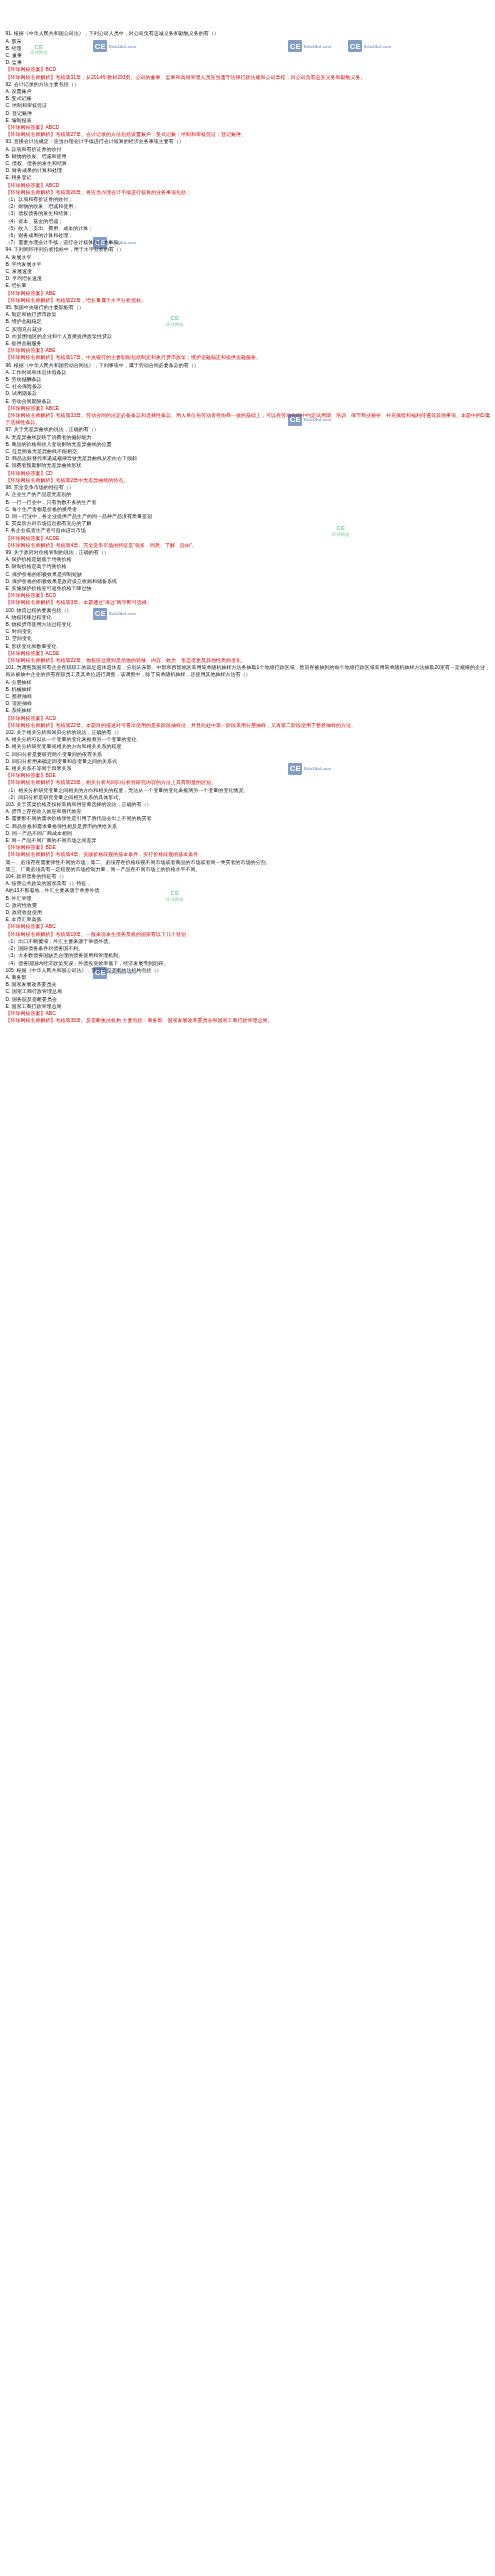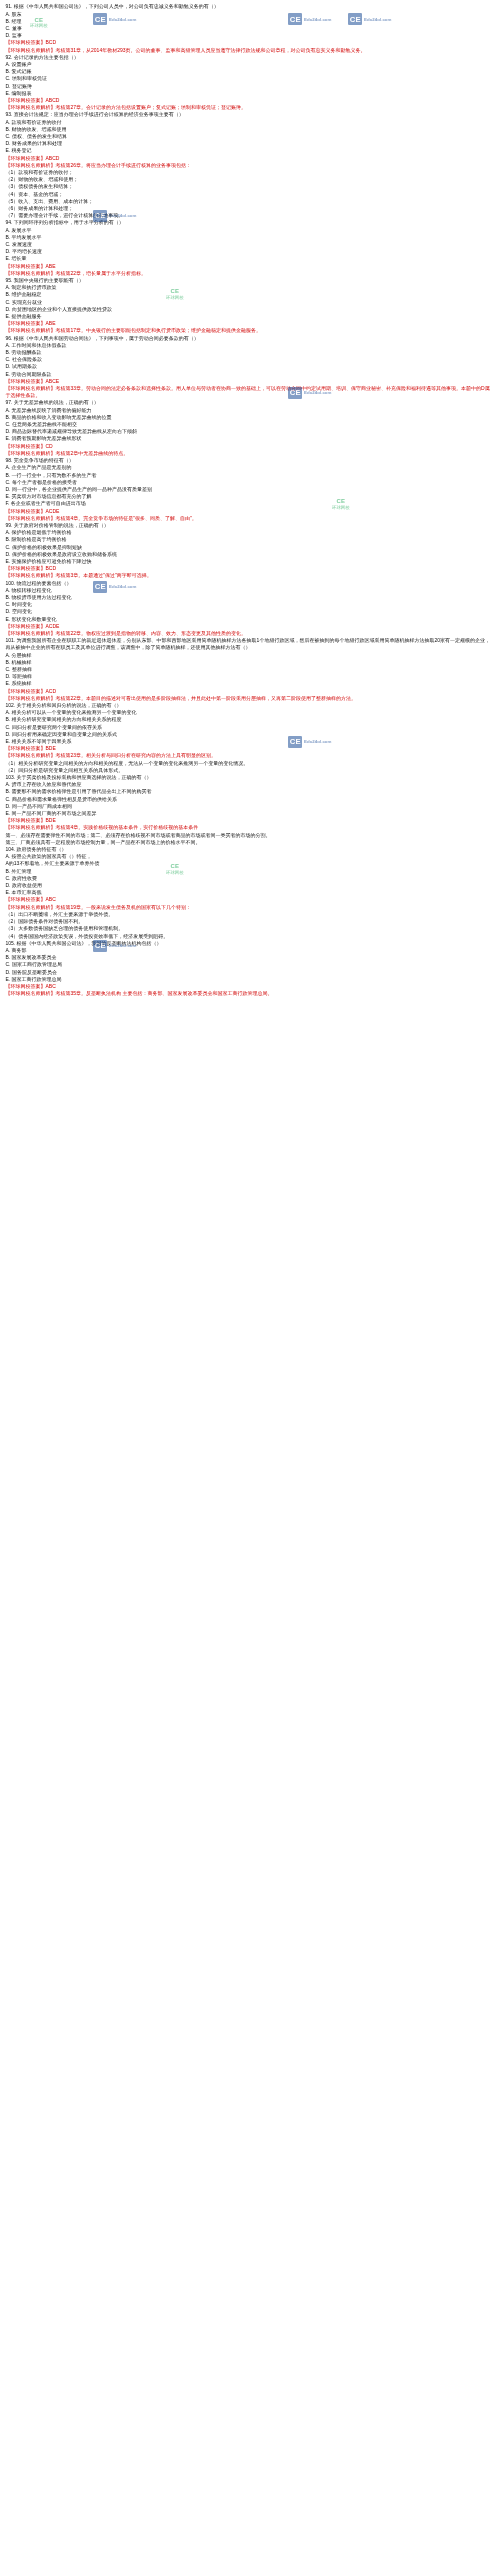--- a/index.html
+++ b/index.html
@@ -4,21 +4,21 @@
 <style>
   html,body{margin:0;padding:0;background:#ffffff;}
   body{
     width:496px;
     font-family:"Liberation Sans","DejaVu Sans",sans-serif;
     font-size:5px;
     line-height:7.2px;
     color:#111;
     position:relative;
   }
-  .page{position:relative;width:496px;padding:3.3px 5.5px 11px 5.5px;box-sizing:border-box;}
+  .page{position:relative;width:496px;padding:3.3px 5.5px 11px 5.5px;box-sizing:border-box;margin-top:27px;}
   .qtitle{color:#111;}
   .opt{color:#111;}
   .ansblock{color:#d00000;}
   .line{white-space:pre-wrap;}
   .wm2{
     position:absolute;
     pointer-events:none;
     opacity:.5;
     user-select:none;
     display:flex;

